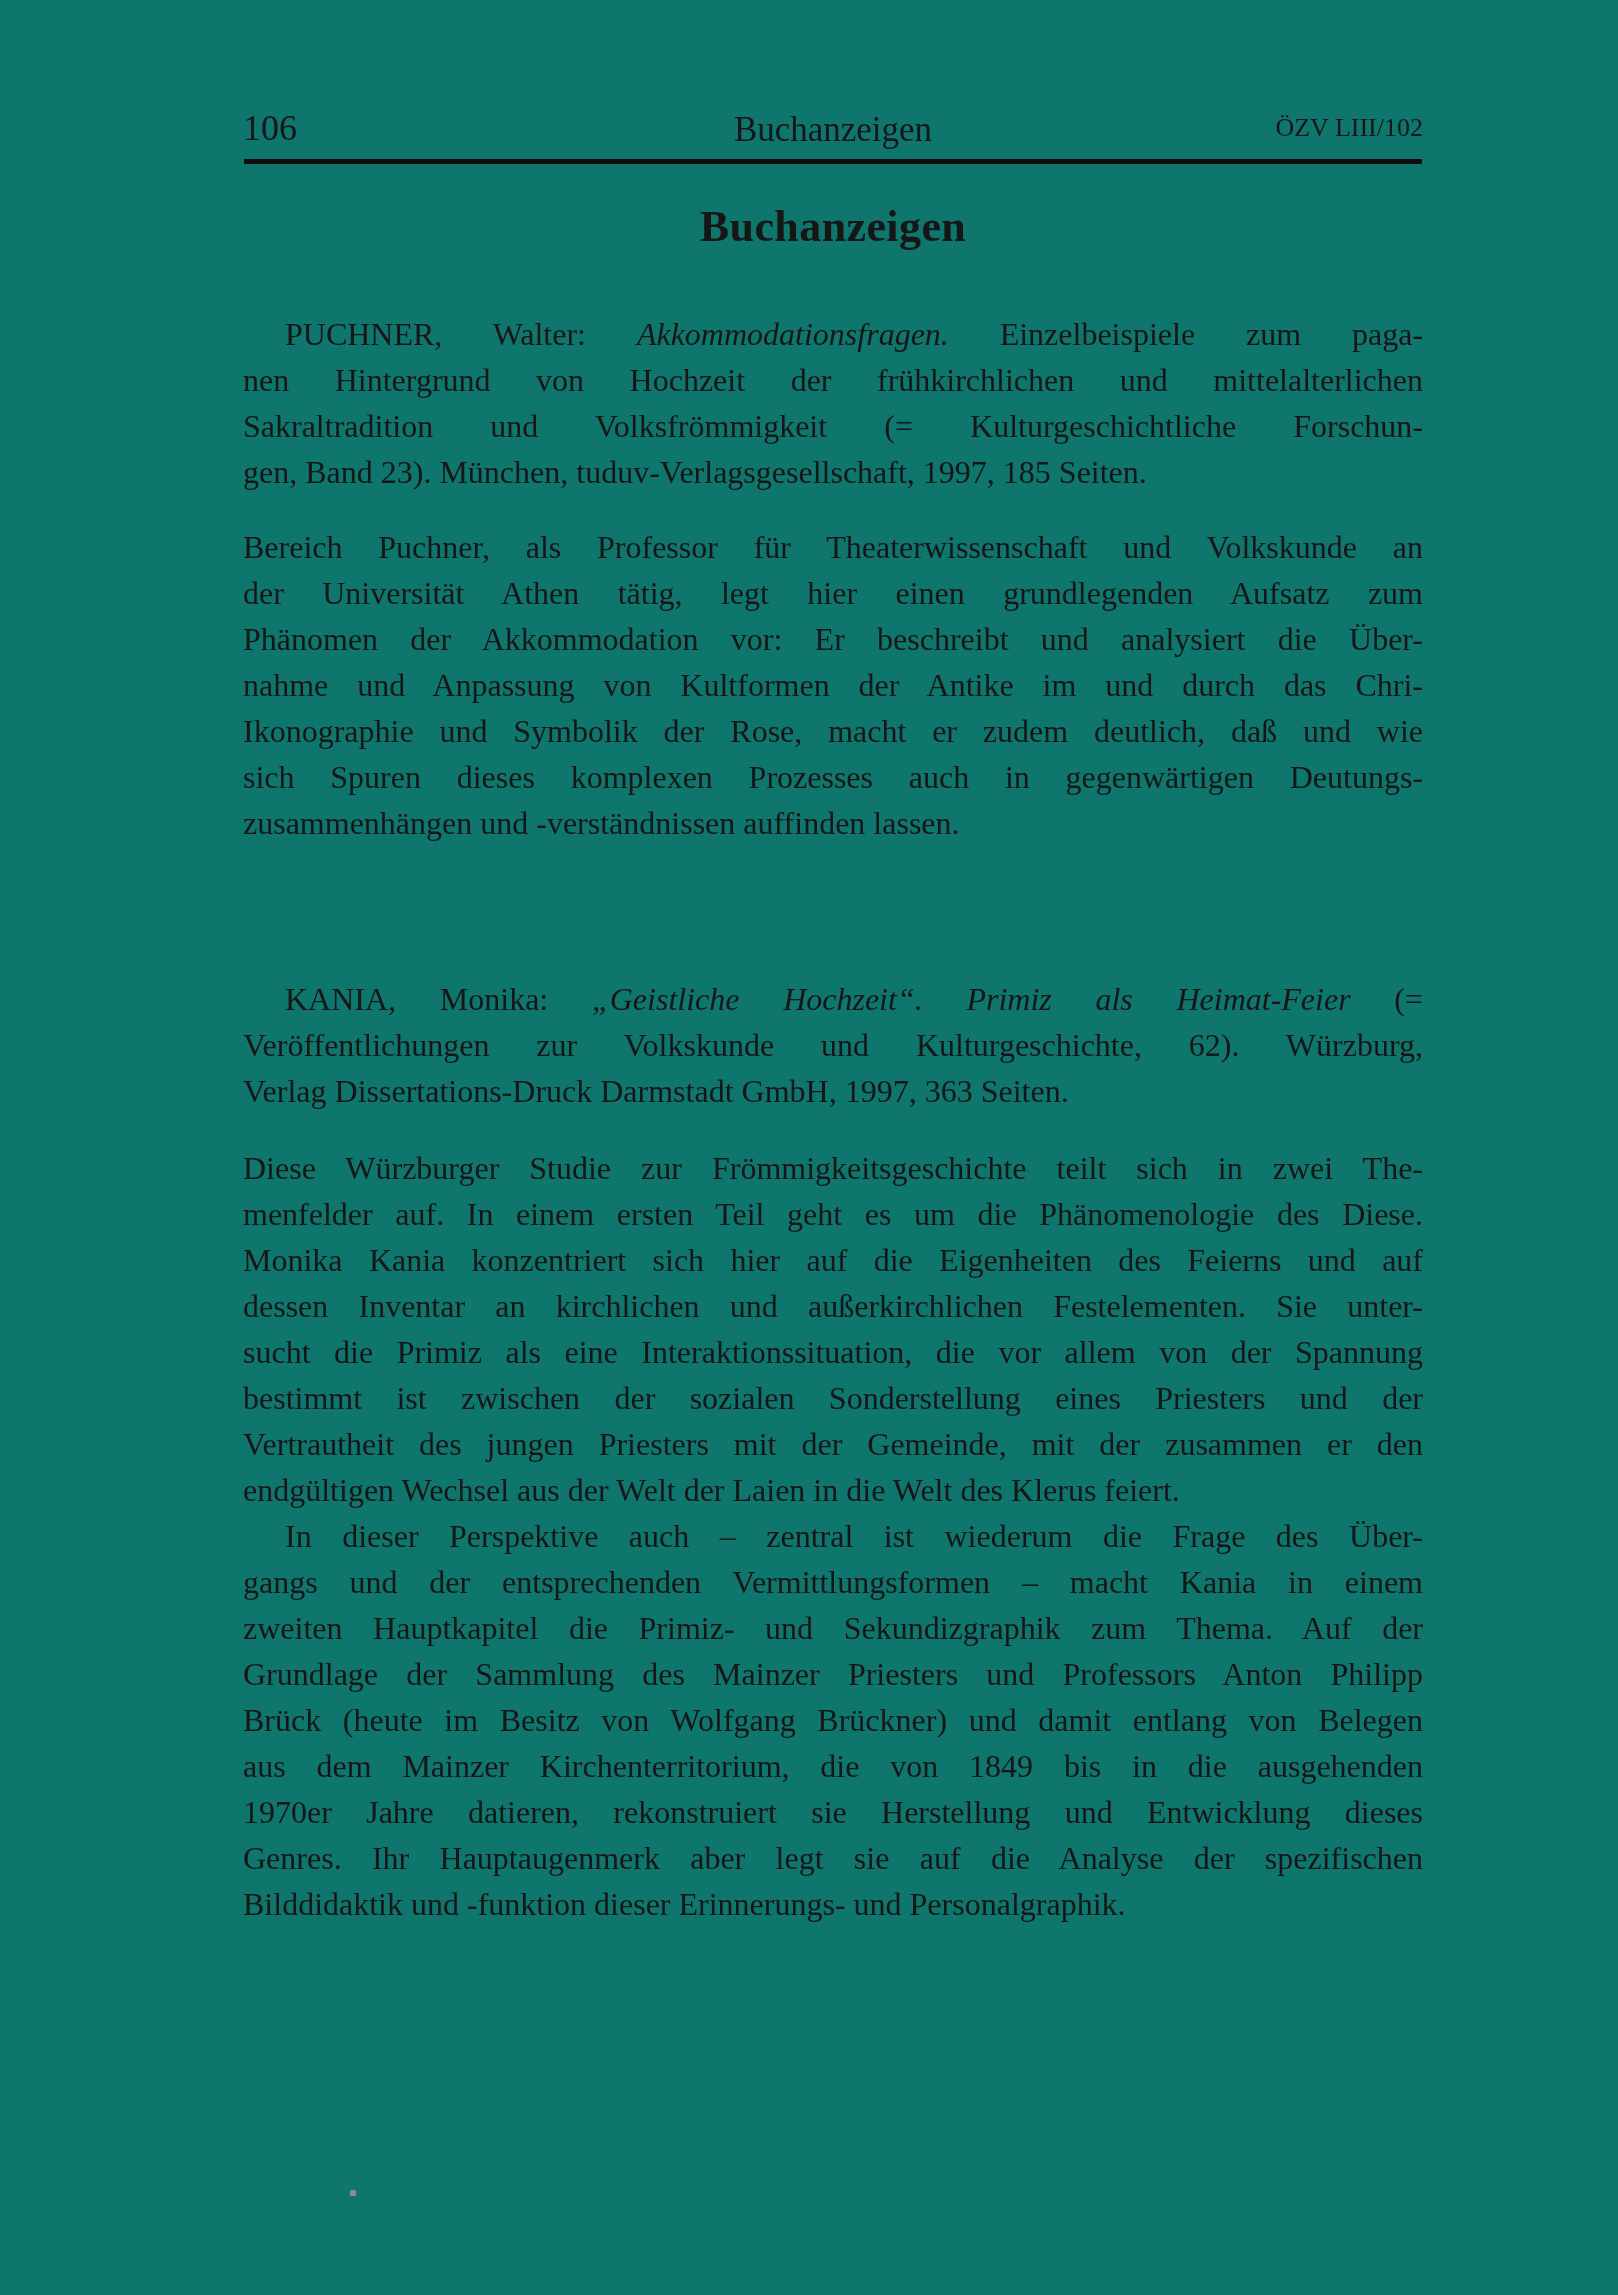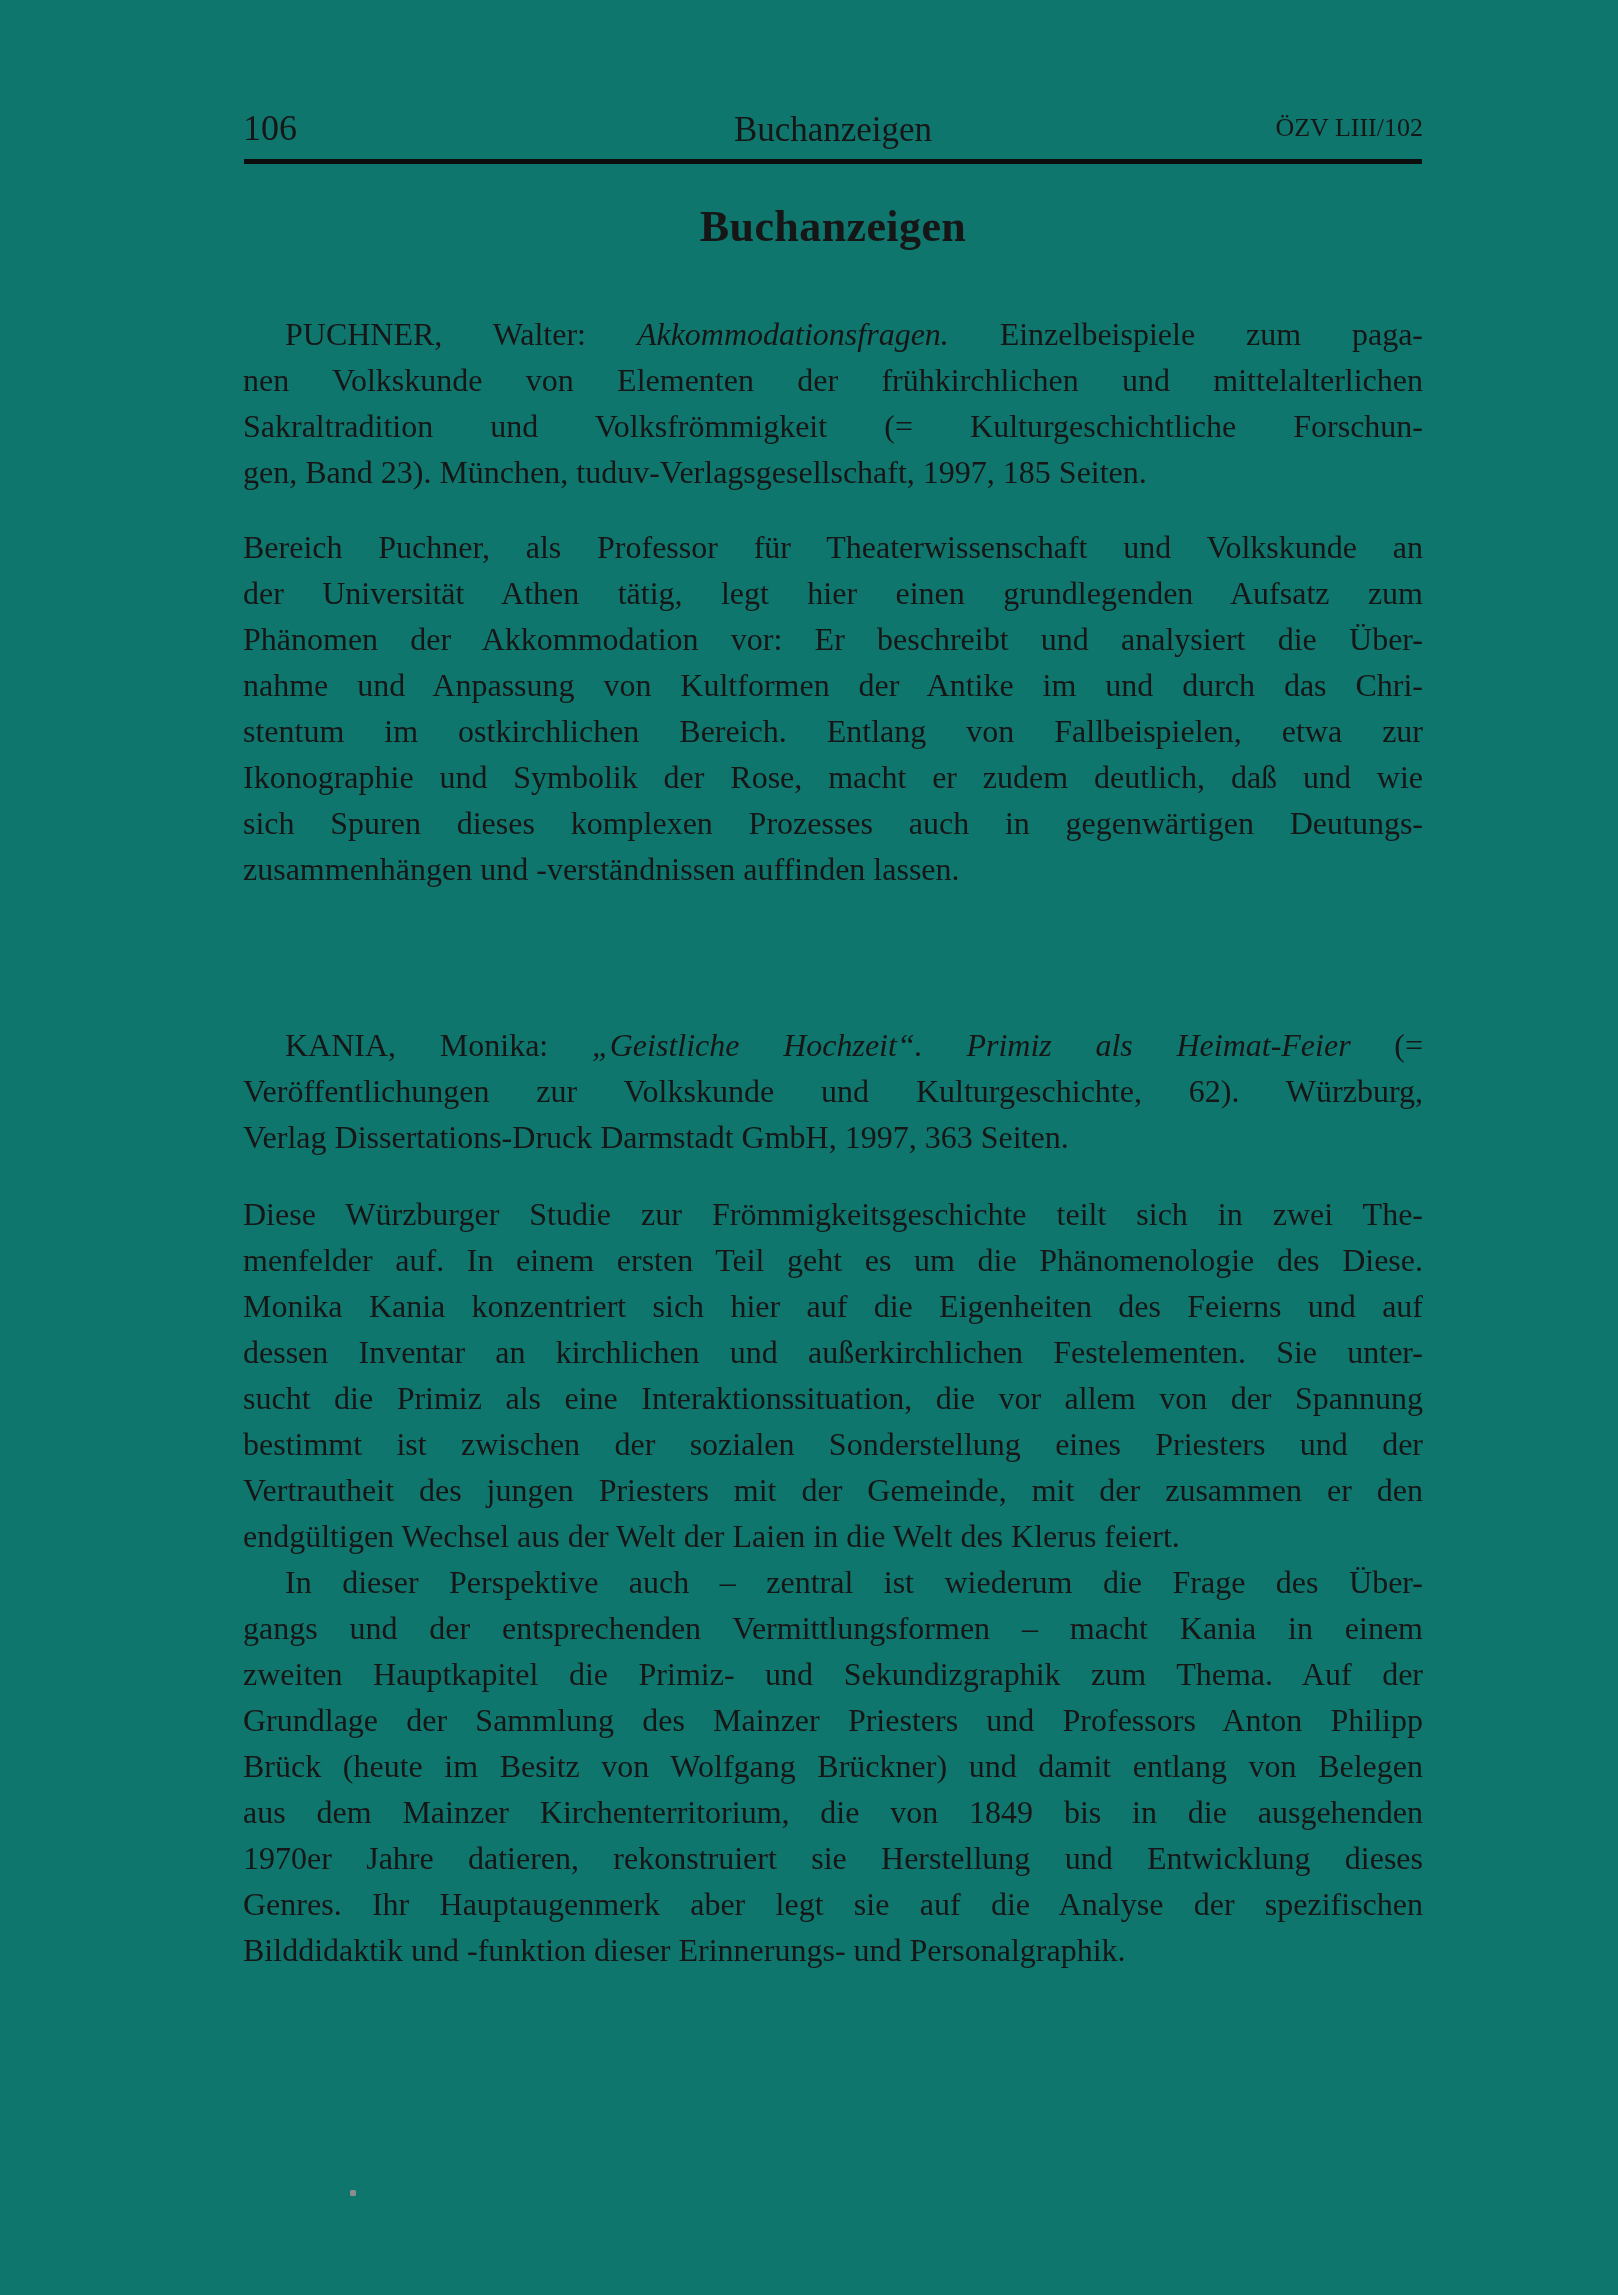--- a/index.html
+++ b/index.html
@@ -94,30 +94,29 @@
     <span class="jrn-ref">ÖZV LIII/102</span>
   </div>
 
   <div class="head-rule"></div>
 
   <div class="section-title">Buchanzeigen</div>
 
   <div class="text-column">
       <div class="para" data-block-id="puchner-citation">
         <div class="line indent" style=""><span>PUCHNER, Walter: </span><span class="it">Akkommodationsfragen.</span><span> Einzelbeispiele zum paga-</span></div>
-        <div class="line" style=""><span>nen Volkskunde von Elementen der frühkirchlichen und mittelalterlichen</span></div>
+        <div class="line" style=""><span>nen Hintergrund von Hochzeit der frühkirchlichen und mittelalterlichen</span></div>
         <div class="line" style=""><span>Sakraltradition und Volksfrömmigkeit (= Kulturgeschichtliche Forschun-</span></div>
         <div class="line last" style=""><span>gen, Band 23). München, tuduv-Verlagsgesellschaft, 1997, 185 Seiten.</span></div>
       </div>
       <div class="para" data-block-id="puchner-review">
         <div class="line" style=""><span>Bereich Puchner, als Professor für Theaterwissenschaft und Volkskunde an</span></div>
         <div class="line" style=""><span>der Universität Athen tätig, legt hier einen grundlegenden Aufsatz zum</span></div>
         <div class="line" style=""><span>Phänomen der Akkommodation vor: Er beschreibt und analysiert die Über-</span></div>
         <div class="line" style=""><span>nahme und Anpassung von Kultformen der Antike im und durch das Chri-</span></div>
-        <div class="line" style=""><span>stentum im ostkirchlichen Bereich. Entlang von Fallbeispielen, etwa zur</span></div>
         <div class="line" style=""><span>Ikonographie und Symbolik der Rose, macht er zudem deutlich, daß und wie</span></div>
         <div class="line" style=""><span>sich Spuren dieses komplexen Prozesses auch in gegenwärtigen Deutungs-</span></div>
         <div class="line last" style=""><span>zusammenhängen und -verständnissen auffinden lassen.</span></div>
       </div>
       <div class="para" data-block-id="kania-citation">
         <div class="line indent" style=""><span>KANIA, Monika: </span><span class="it">„Geistliche Hochzeit“. Primiz als Heimat-Feier</span><span> (=</span></div>
         <div class="line" style=""><span>Veröffentlichungen zur Volkskunde und Kulturgeschichte, 62). Würzburg,</span></div>
         <div class="line last" style=""><span>Verlag Dissertations-Druck Darmstadt GmbH, 1997, 363 Seiten.</span></div>
       </div>
       <div class="para" data-block-id="kania-review-1">

